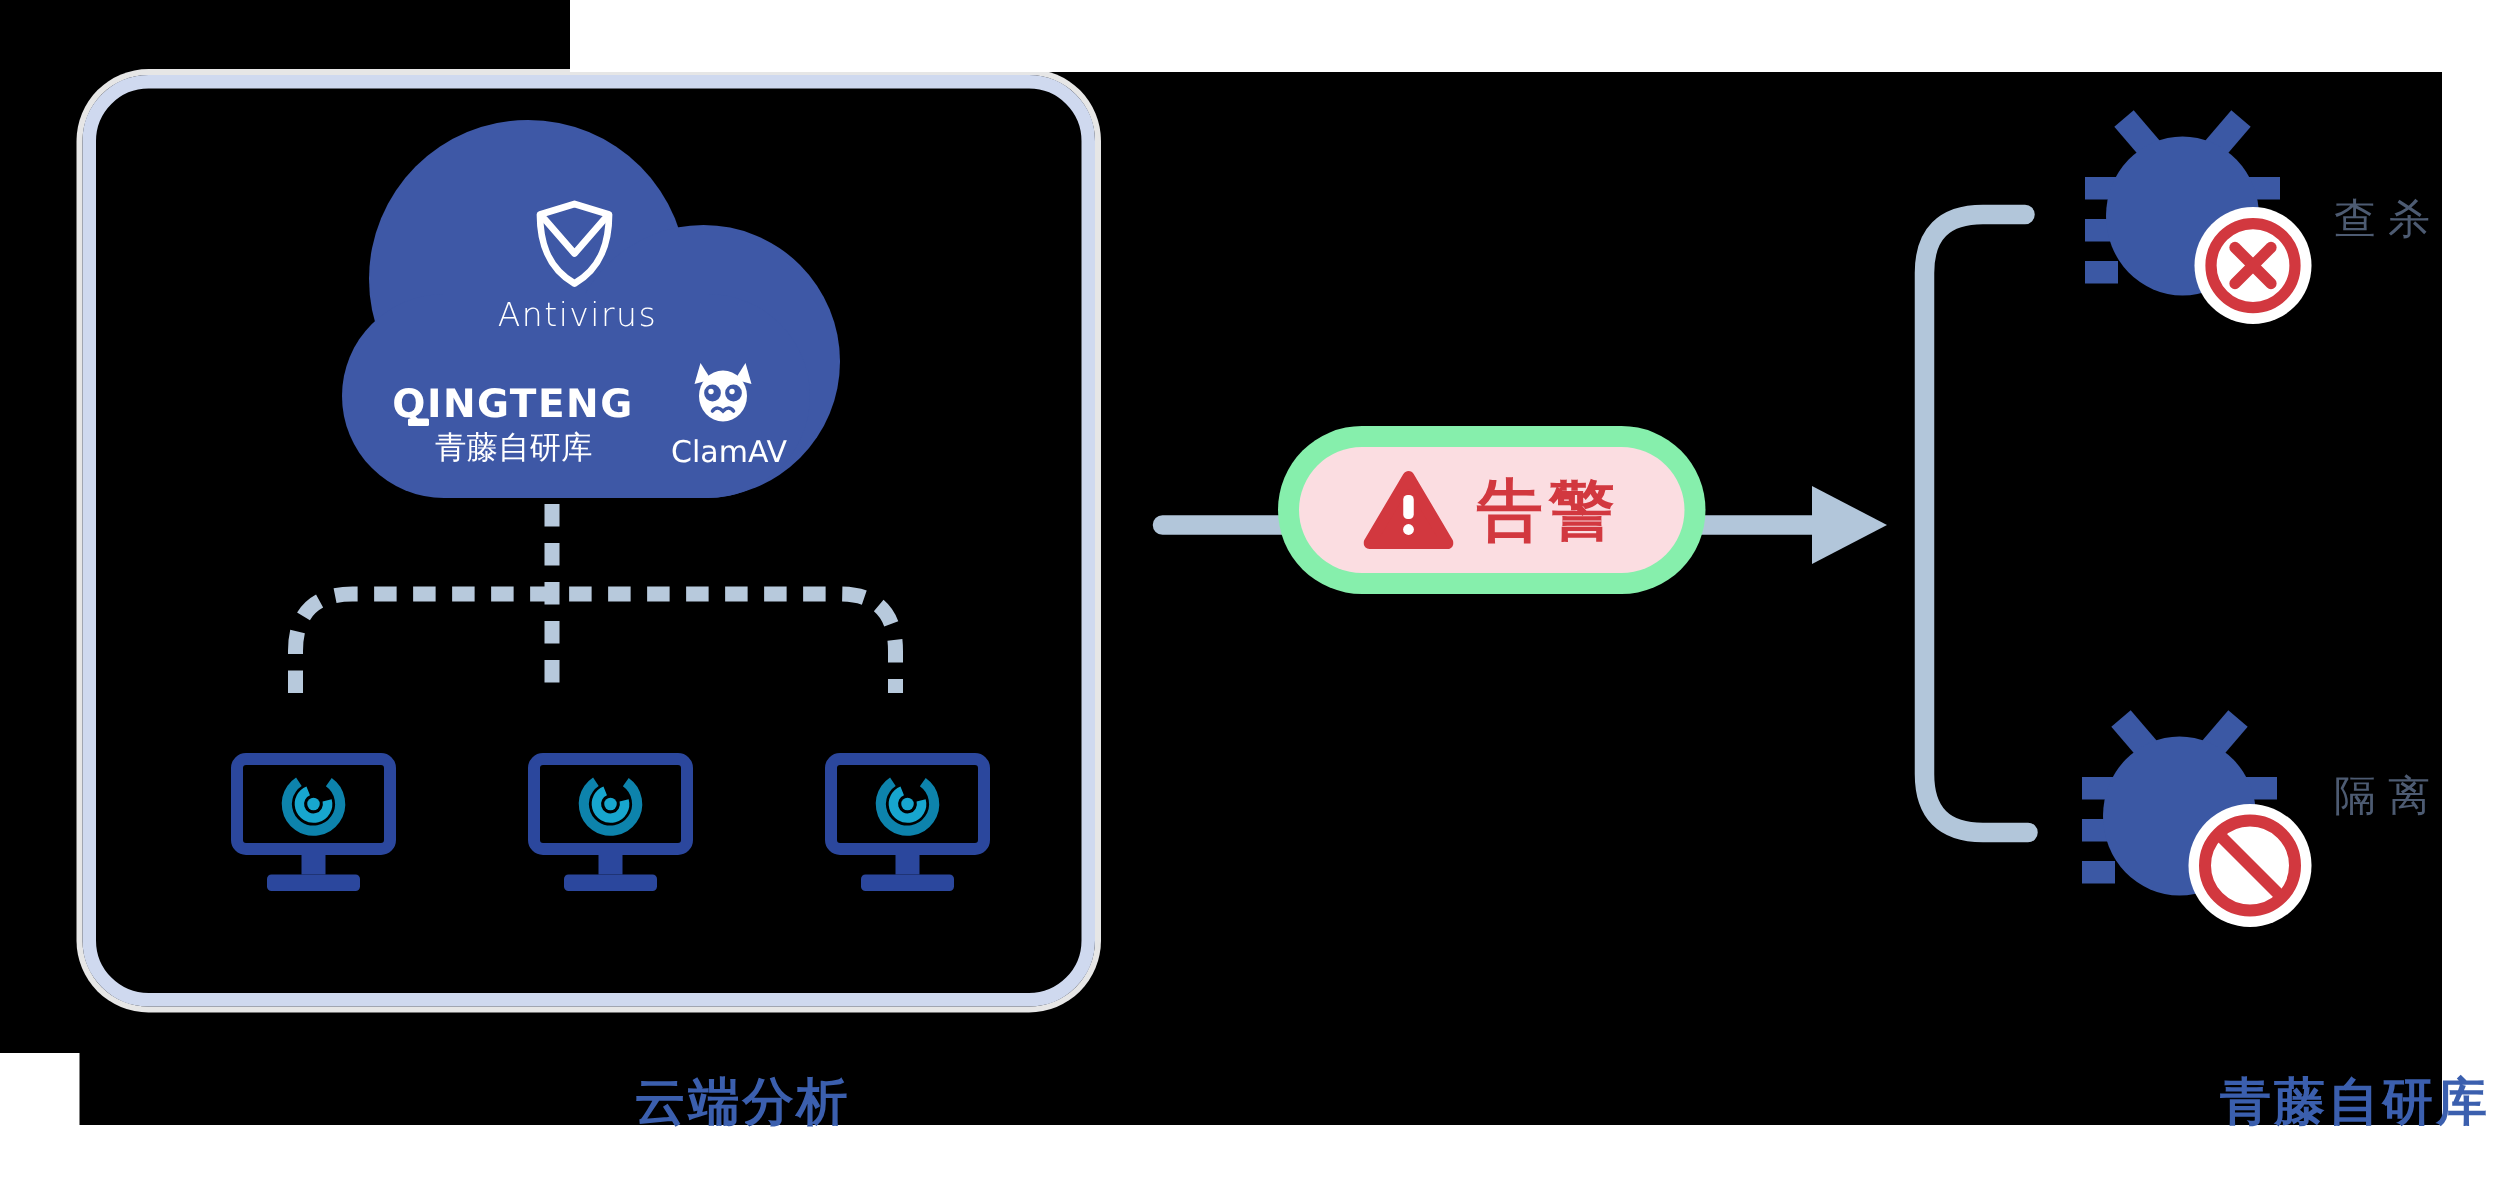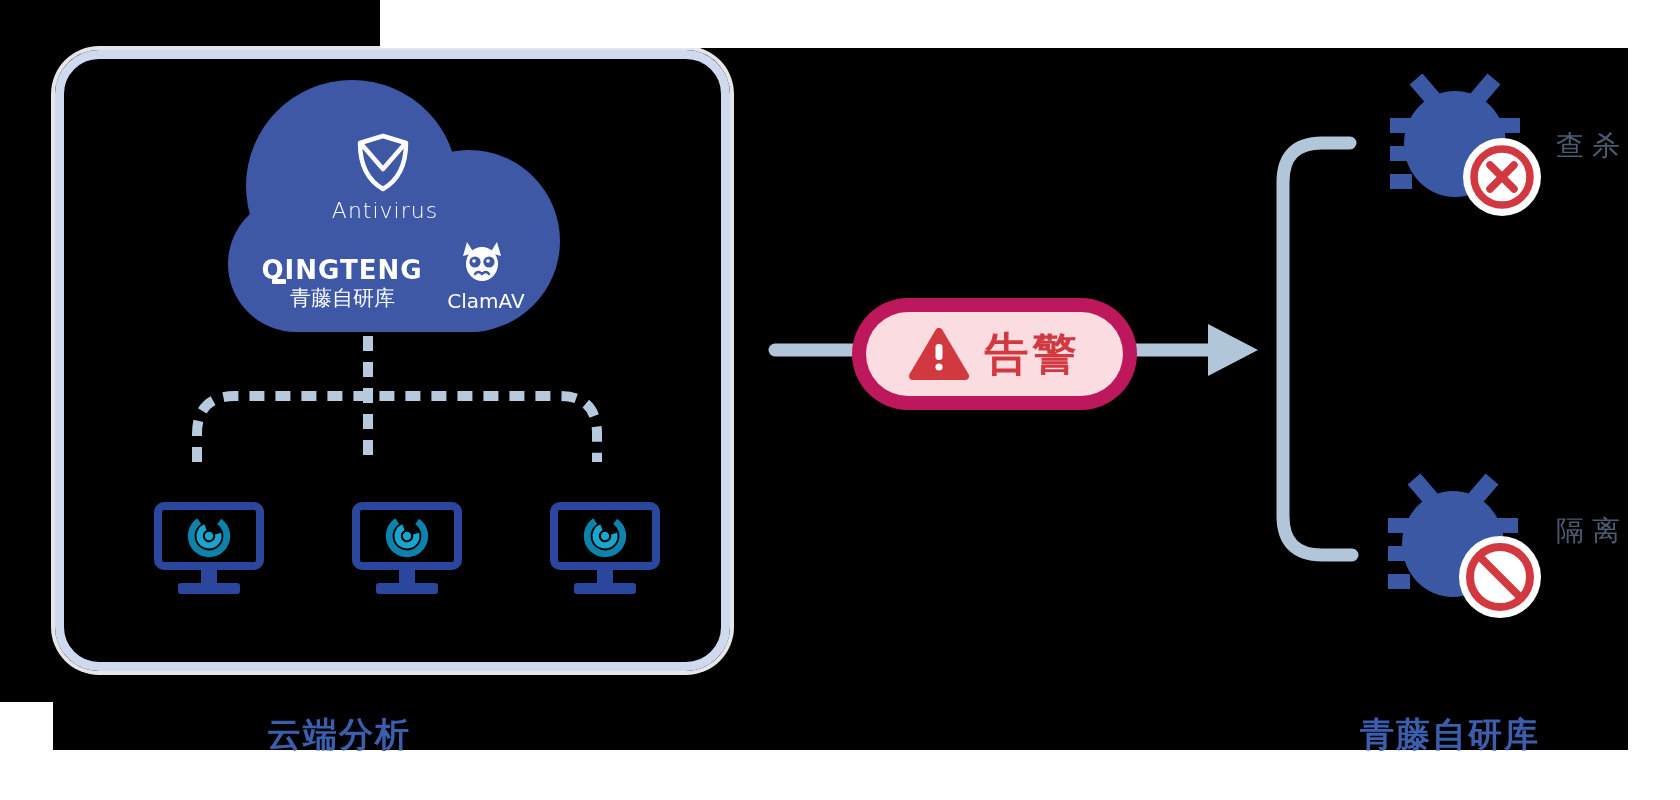--- a/index.html
+++ b/index.html
@@ -55,30 +55,30 @@
   .monitor .screen{
     box-sizing:border-box;width:110px;height:68px;background:#000;
     border:8px solid var(--monitor-blue);border-radius:10px;
     display:flex;align-items:center;justify-content:center;
   }
   .monitor .neck{width:16px;height:13px;background:var(--monitor-blue);margin:0 auto;}
   .monitor .base{width:62px;height:11px;background:var(--monitor-blue);border-radius:3px;margin:0 auto;}
 
   
   .alert-pill-outer{
-    left:852px;top:298px;width:285px;height:112px;background:#be185d;border-radius:56px;
+    left:852px;top:284px;width:285px;height:112px;background:#86efac;border-radius:56px;
   }
   .alert-pill-inner{
     left:14px;top:14px;width:257px;height:84px;background:var(--alert-pink);border-radius:42px;
     display:flex;align-items:center;justify-content:center;gap:16px;
   }
   .alert-text{color:var(--alert-red);font-size:44px;font-weight:bold;letter-spacing:4px;}
 
   
-  .section-label{font-size:34px;font-weight:600;color:var(--label-blue);text-align:left;letter-spacing:2px;}
+  .section-label{font-size:34px;font-weight:600;color:var(--label-blue);text-align:right;letter-spacing:2px;}
   .lbl-cloud{left:267px;top:712px;width:300px;}
   .lbl-virus{left:1360px;top:712px;width:300px;}
   .side-label{font-size:28px;font-weight:500;color:var(--side-label-gray);letter-spacing:8px;}
   .lbl-kill{left:1556px;top:127px;}
   .lbl-quarantine{left:1556px;top:512px;}
 </style>
 </head>
 <body>
 
 <div class="abs white-band-top"></div>

